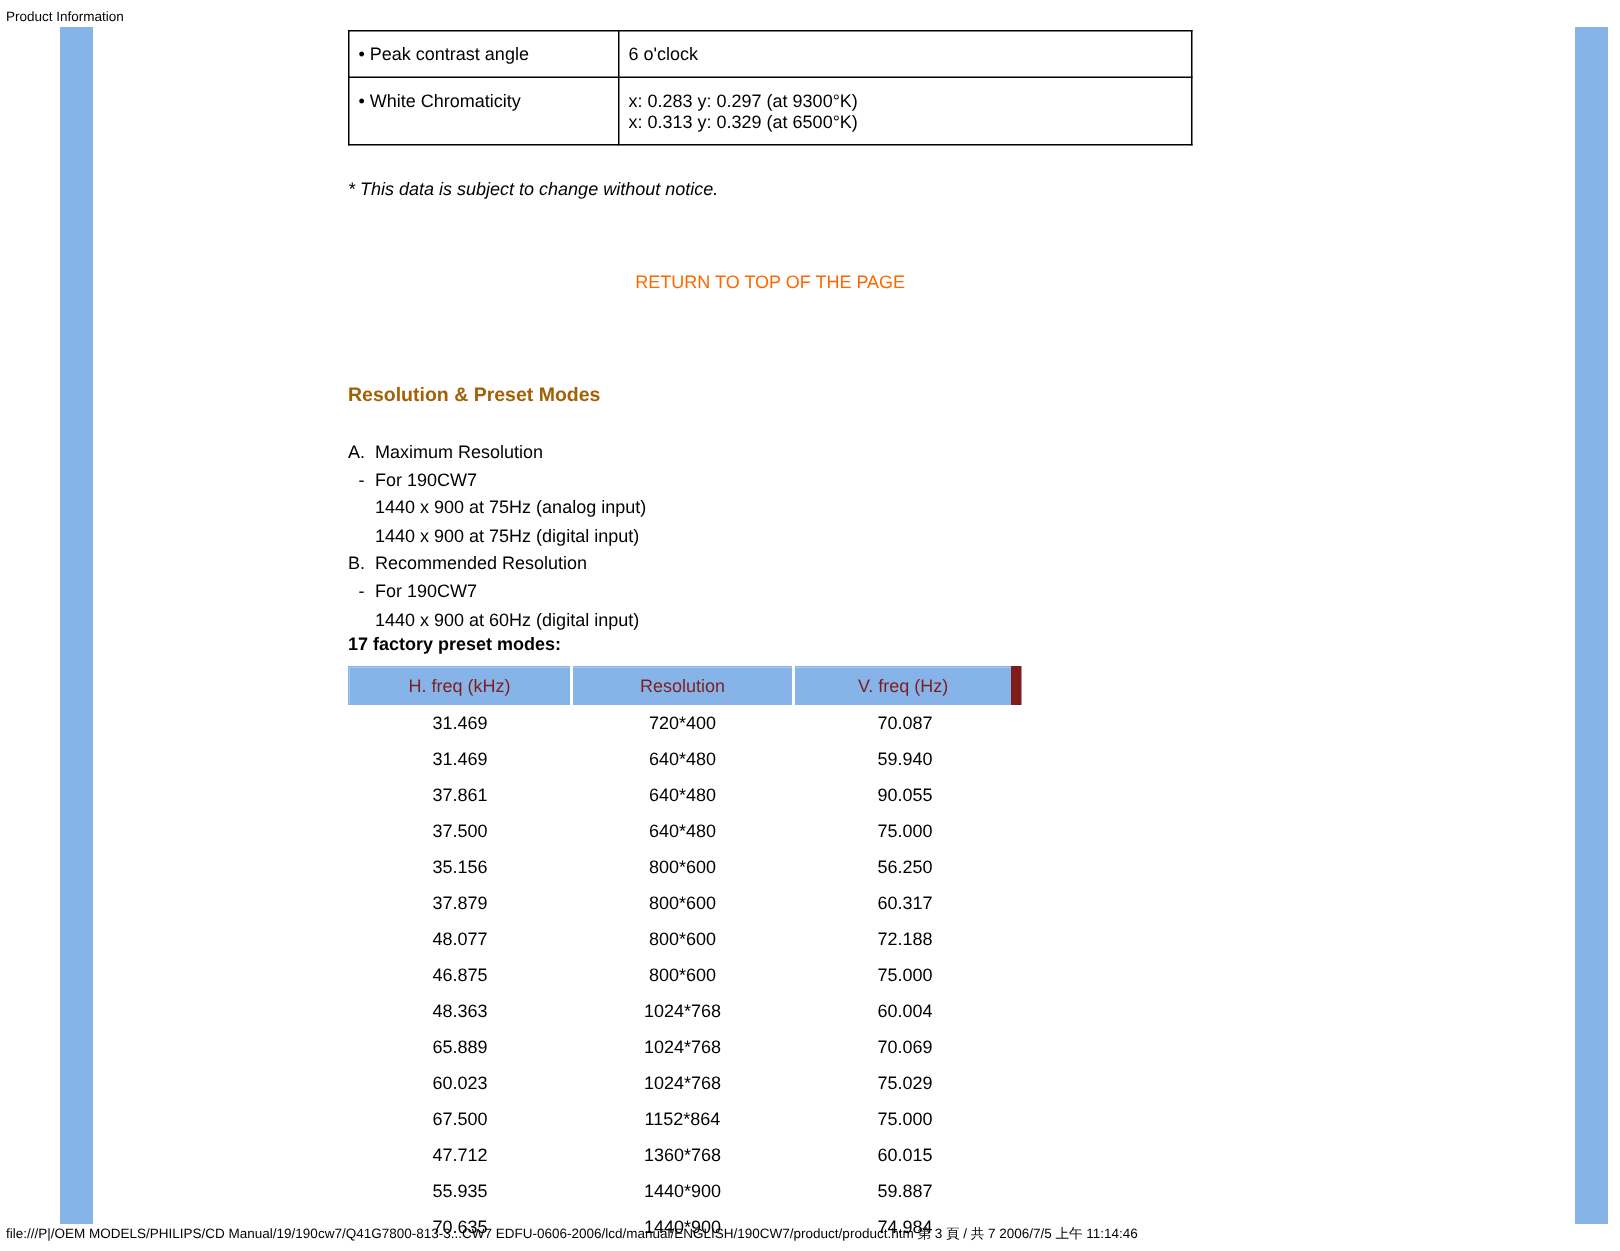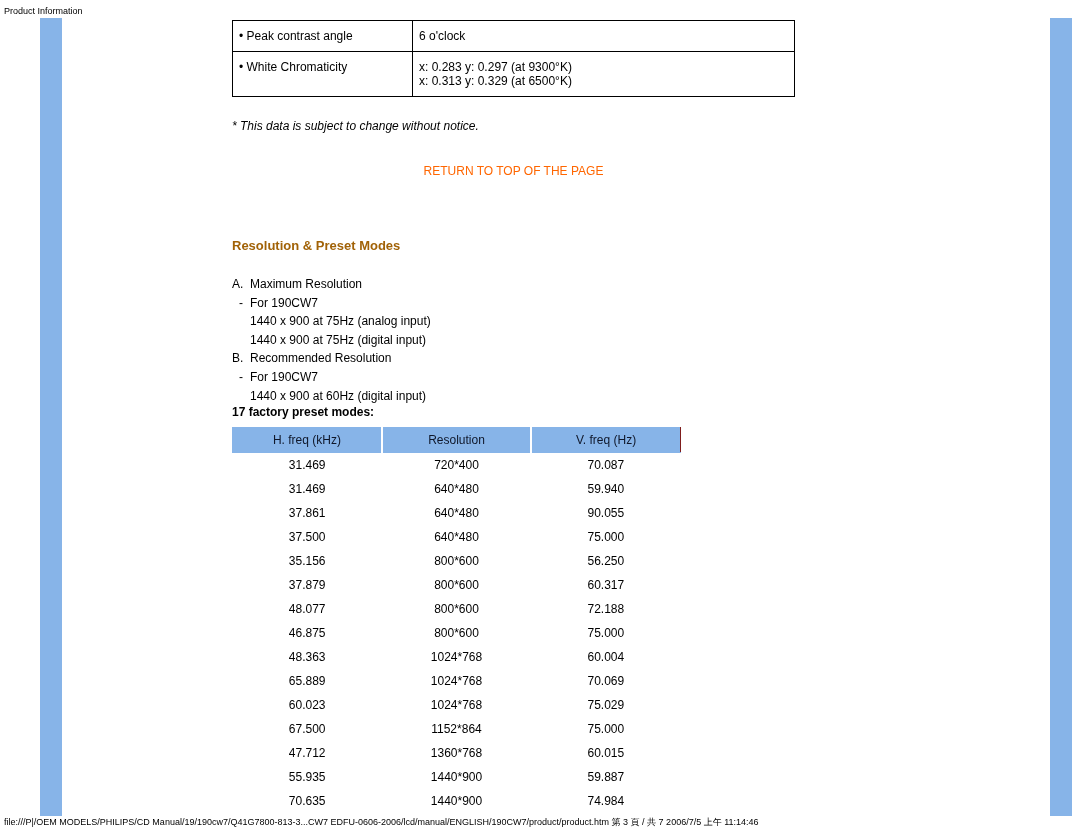--- a/index.html
+++ b/index.html
@@ -57,21 +57,21 @@
   .spec-table .col1 { width: 180px; }
   .disclaimer {
     font-style: italic;
     font-size: 12px;
     margin-top: 22px;
   }
   .return-link {
     text-align: center;
     color: #ff6600;
     font-size: 12px;
-    margin-top: 31px;
+    margin-top: 48px;
     width: 563px;
   }
   .section-title {
     color: #a16207;
     font-weight: bold;
     font-size: 13px;
     margin-top: 60px;
   }
   .res-list {
     margin-top: 22px;
@@ -87,29 +87,29 @@
     font-size: 12px;
     margin-top: 0;
   }
   .preset-table {
     border-collapse: collapse;
     width: 449px;
     margin-top: 8px;
   }
   .preset-table th {
     background: #87b4e8;
-    color: #0f172a;
+    color: #7f1d1d;
     font-weight: normal;
     font-size: 12px;
     text-align: center;
     padding: 5px 0;
     border: 1px solid #87b4e8;
     border-right: 2px solid #fff;
   }
-  .preset-table th:last-child { border-right: 1px solid #7f1d1d; }
+  .preset-table th:last-child { border-right: 7px solid #7f1d1d; }
   .preset-table td {
     text-align: center;
     font-size: 12px;
     padding: 5px 0;
   }
   .preset-table .c1 { width: 150px; }
   .preset-table .c2 { width: 150px; }
   .preset-table .c3 { width: 150px; }
   .footer {
     position: absolute;

